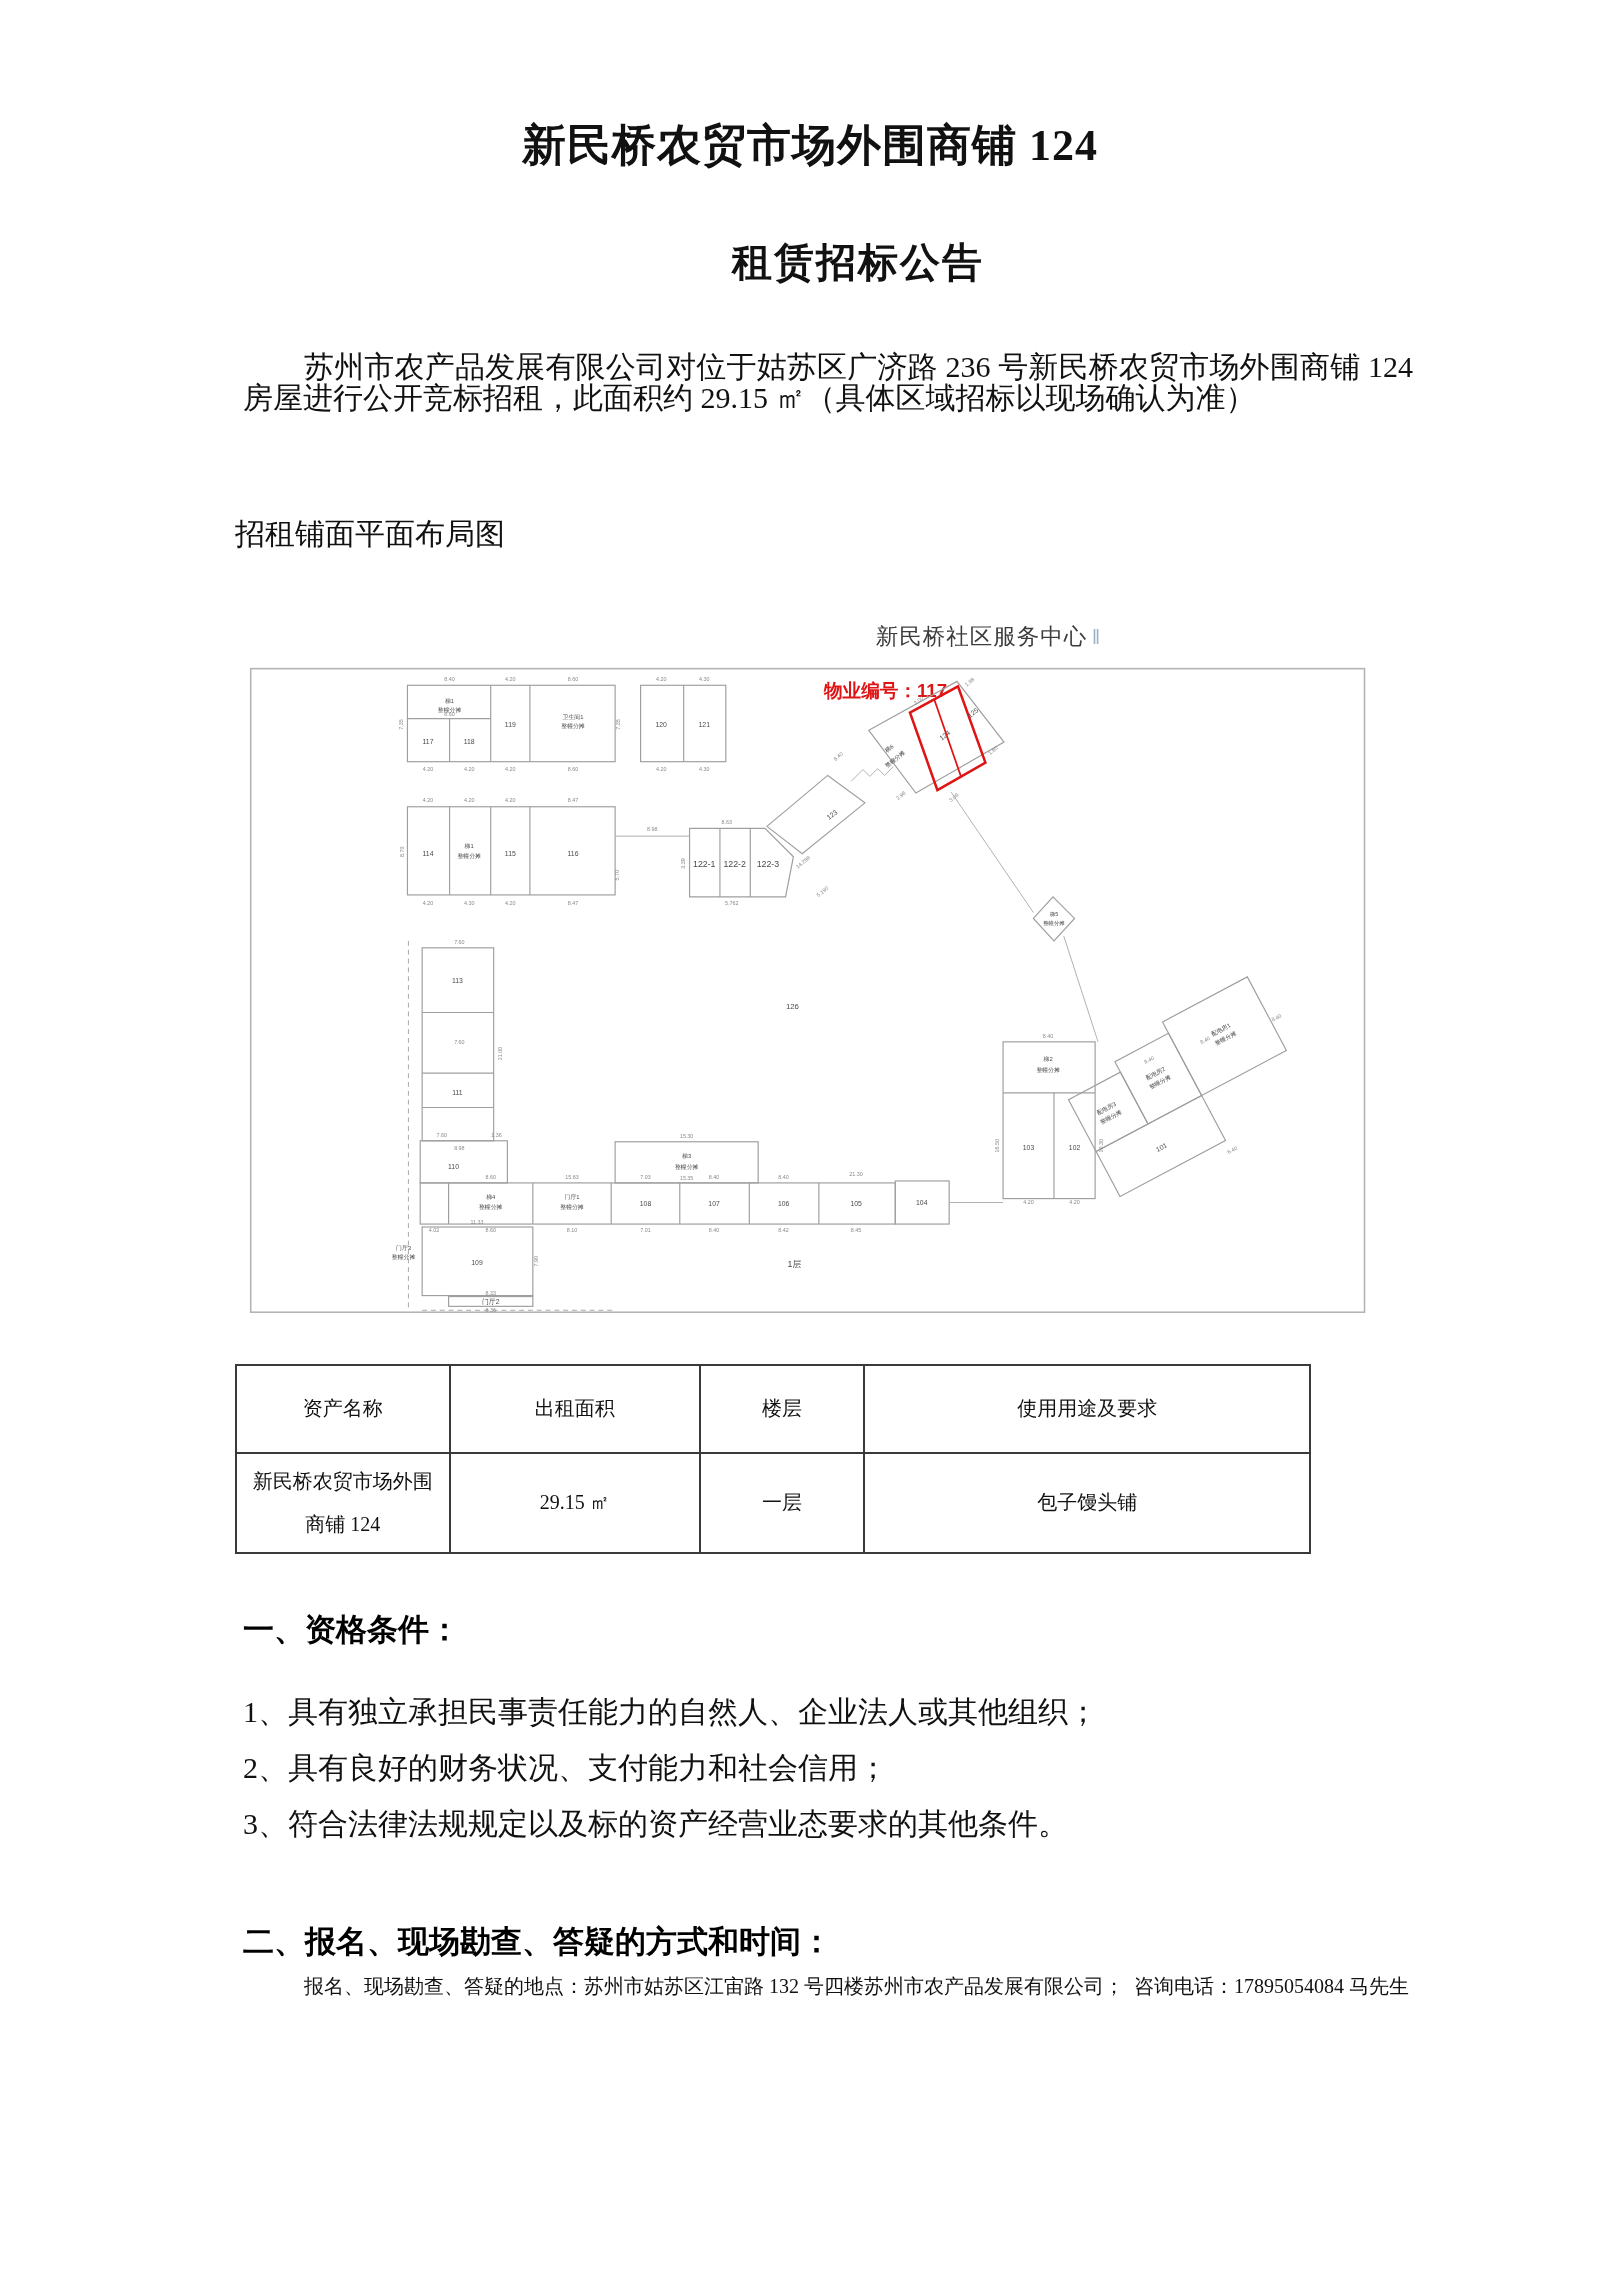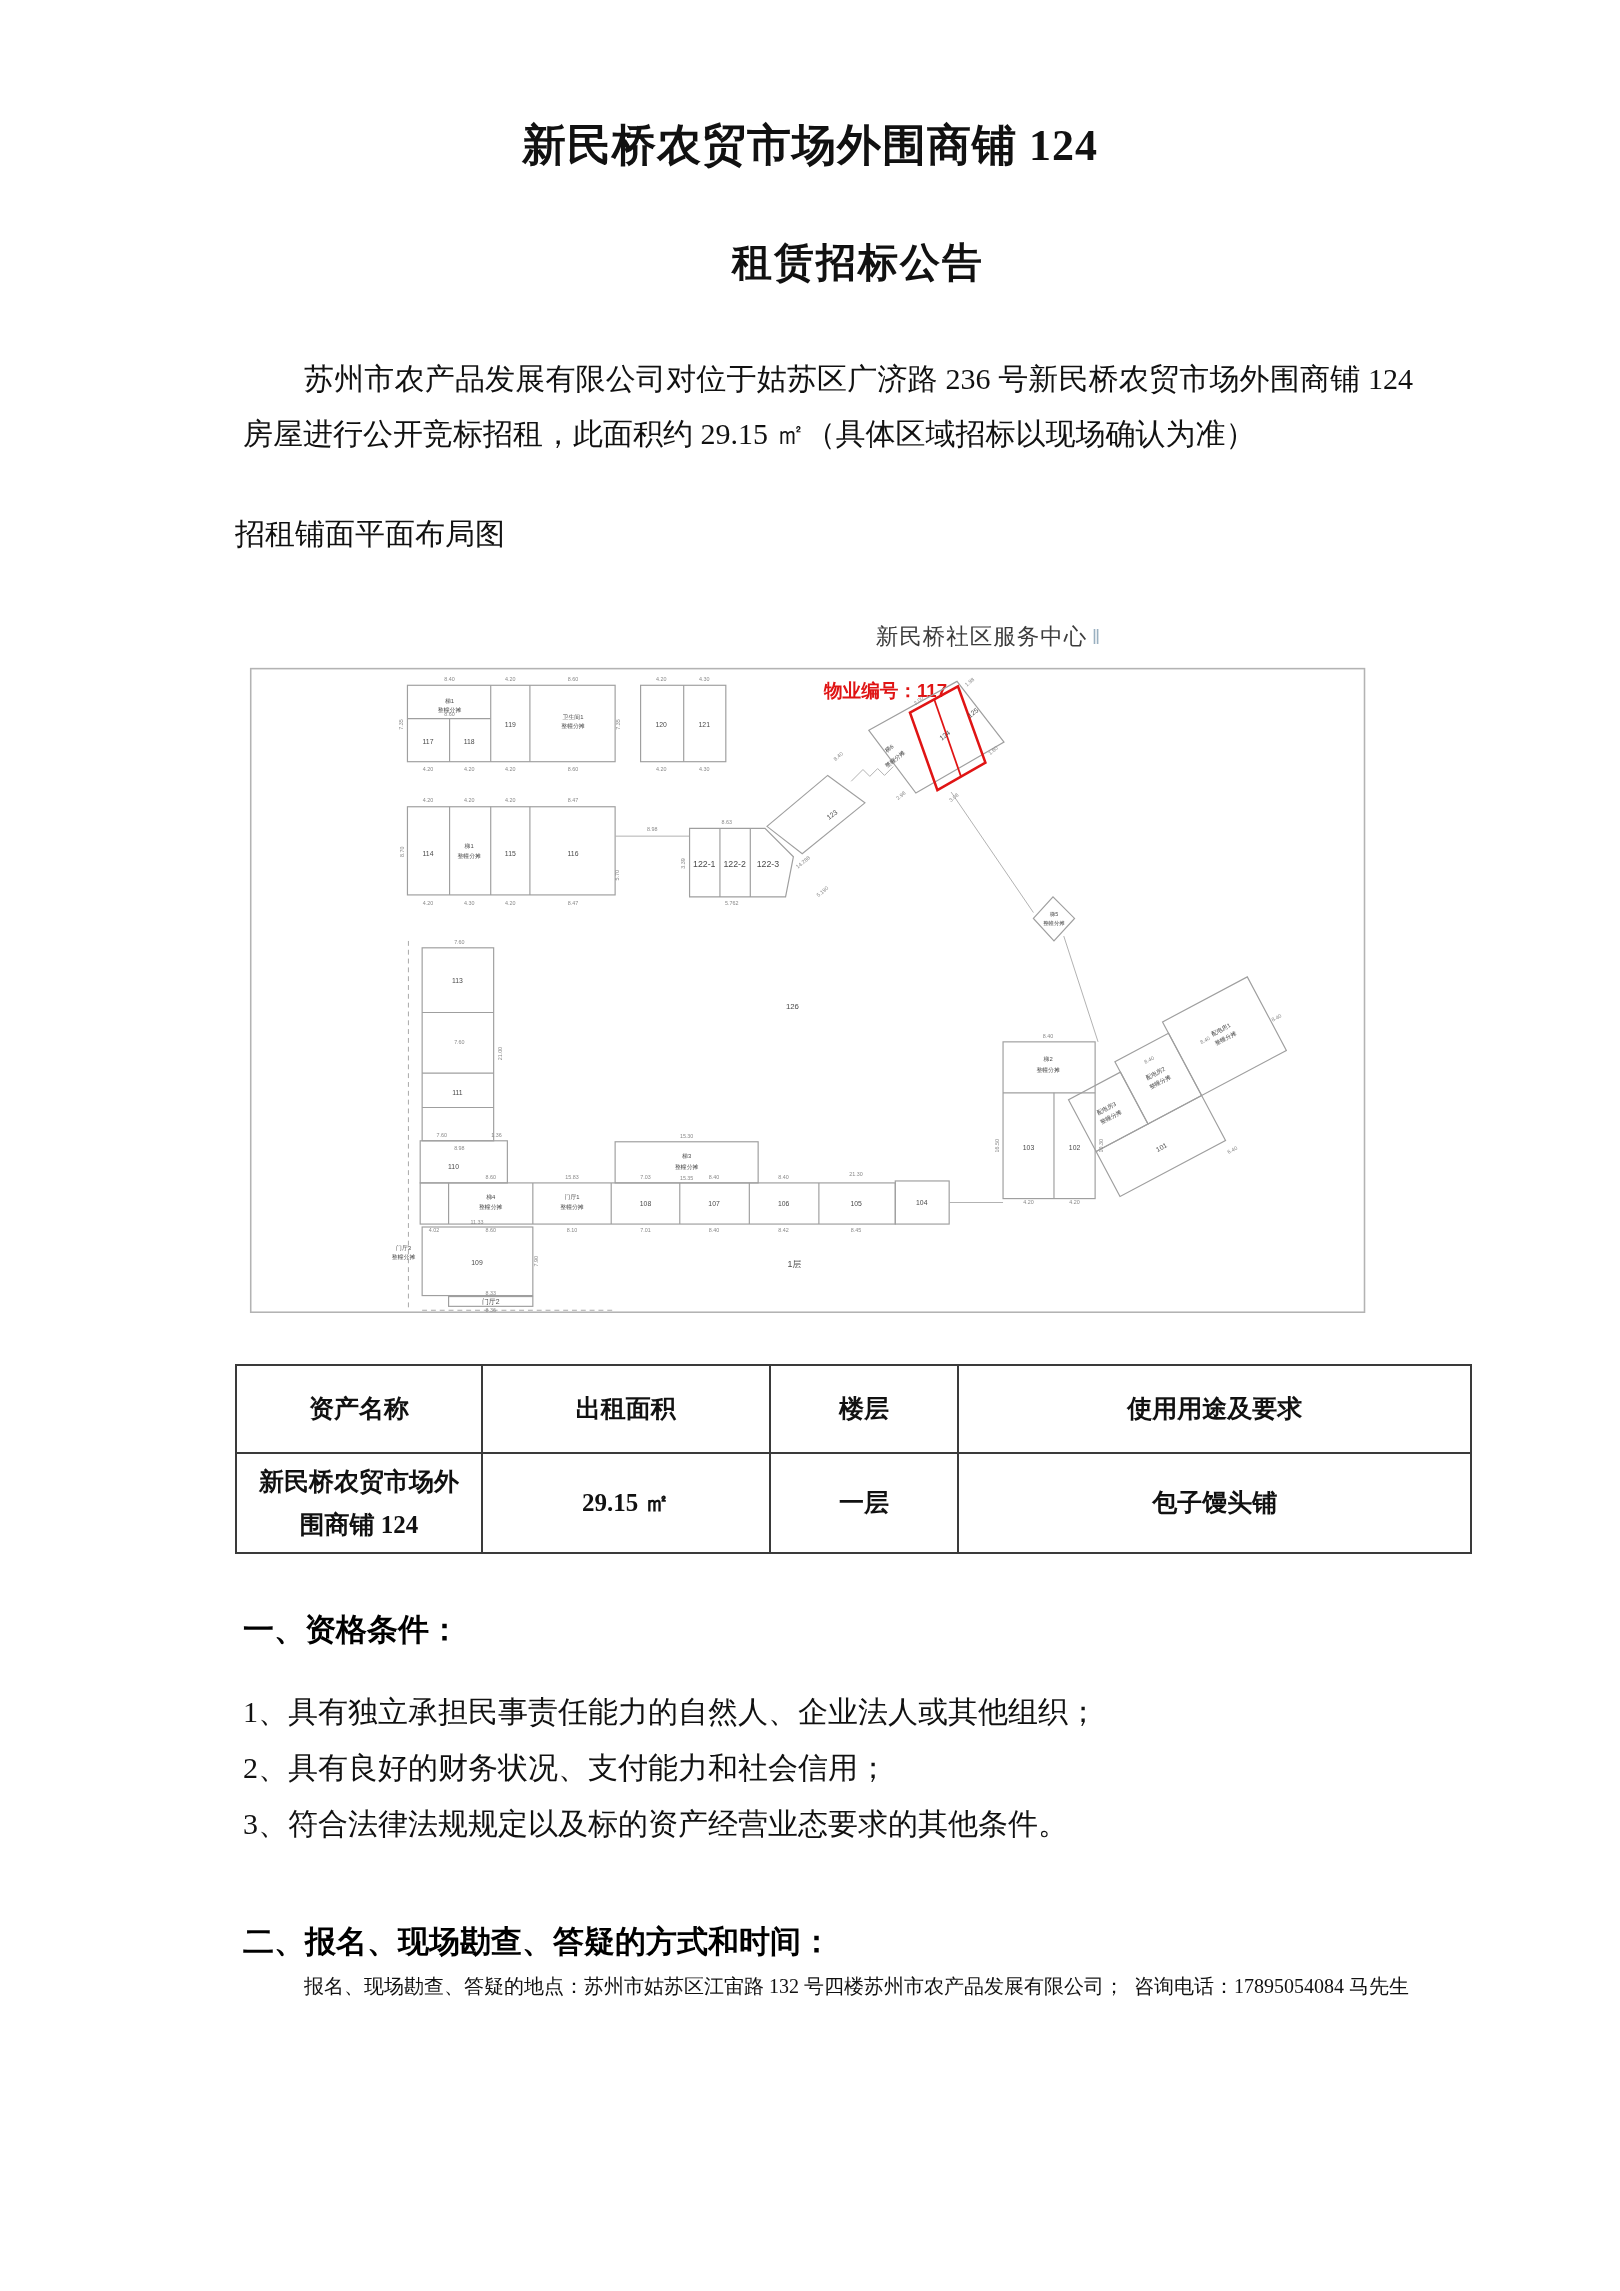--- a/index.html
+++ b/index.html
@@ -15,21 +15,21 @@
   .doc-title{
     position:absolute;top:116px;left:0;width:100%;
     text-align:center;font-size:44px;font-weight:bold;letter-spacing:1px;
   }
   .doc-subtitle{
     position:absolute;top:235px;left:0;width:100%;
     text-align:center;font-size:40px;font-weight:bold;letter-spacing:2px;padding-left:48px;
   }
   .intro{
     position:absolute;top:351px;left:243px;width:1170px;
-    font-size:30px;line-height:55px;text-align:justify;text-indent:61px;
+    font-size:30px;line-height:31px;text-align:justify;text-indent:61px;
   }
   .plan-caption{
     position:absolute;top:514px;left:235px;
     font-size:30px;
   }
   .plan-figure{
     position:absolute;top:603px;left:165px;width:1296px;height:720px;
   }
   svg text{font-family:"Liberation Sans","DejaVu Sans",sans-serif;fill:#4a4a4a;}
   .ln{stroke:#9f9f9f;stroke-width:1.2;fill:none;}
@@ -37,24 +37,23 @@
   .outer{stroke:#b3b3b3;stroke-width:1.6;fill:none;}
   .dash{stroke:#a8a8a8;stroke-width:1;fill:none;stroke-dasharray:5 4;}
   .red-ln{stroke:#e01414;stroke-width:2.6;fill:none;}
   .red-ln2{stroke:#e01414;stroke-width:1.8;fill:none;}
   .plan-title-txt{font-size:23px;fill:#3d3d3d;letter-spacing:1px;}
   .plan-mark{font-size:20px;fill:#9ab0c0;}
   .tag-txt{font-size:19px;font-weight:bold;fill:#e01414;}
   .f9{font-size:9px;} .f8{font-size:8px;} .f7{font-size:7px;} .f6{font-size:6px;} .f55{font-size:5.5px;}
   .dim{font-size:5.5px;fill:#8a8a8a;}
   .shop-table{
-    position:absolute;top:1364px;left:235px;width:1237px;
+    position:absolute;top:1364px;left:235px;width:1076px;
     border-collapse:collapse;table-layout:fixed;
-    font-size:25px;
-    font-weight:bold;
+    font-size:20px;
   }
   .shop-table td{
     border:2px solid #3a3a3a;
     text-align:center;vertical-align:middle;
     padding:5.9px 9.8px;line-height:43px;
   }
   .shop-table tr.hd td{height:74px;}
   .shop-table tr.rw td{height:78px;}
   .sec-heading{
     position:absolute;left:243px;

